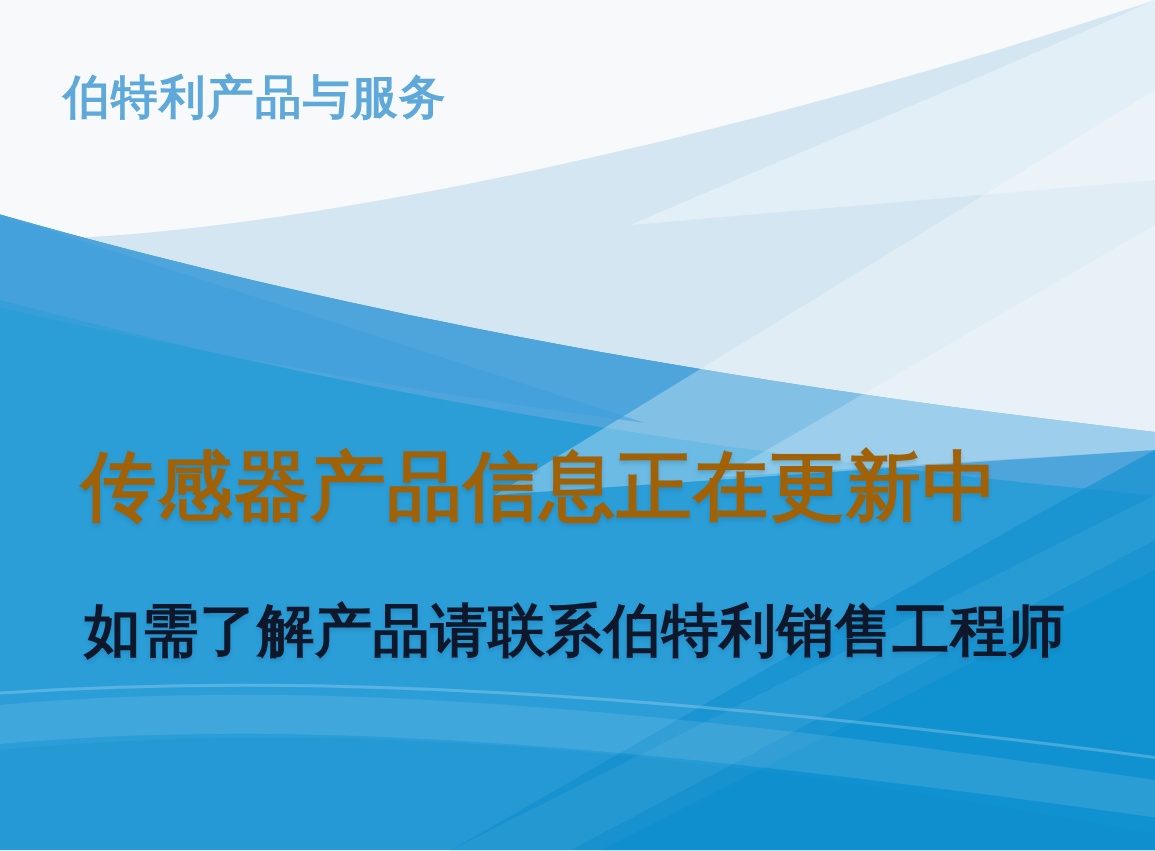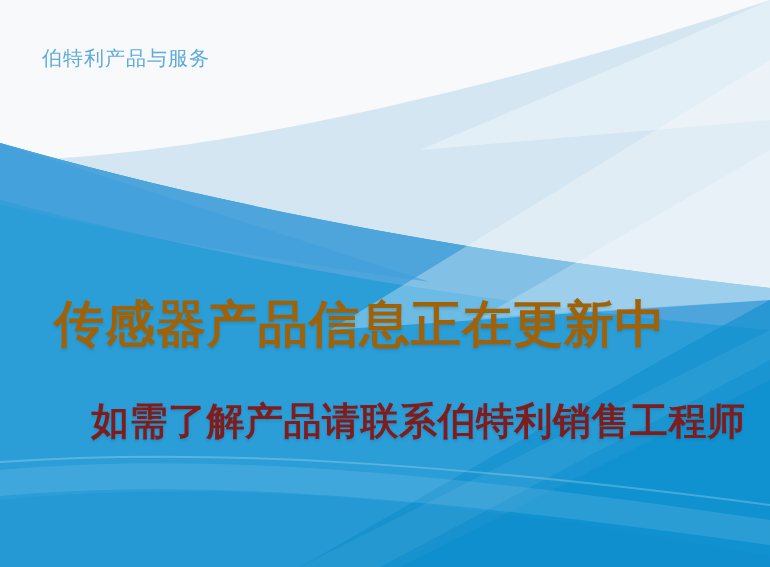--- a/index.html
+++ b/index.html
@@ -25,22 +25,22 @@
   .text-layer {
     position: absolute;
     inset: 0;
     width: 770px;
     height: 567px;
   }
   #brand-title {
     position: absolute;
     left: 42px;
     top: 46px;
-    font-size: 20px;
-    font-weight: normal;
+    font-size: 31px;
+    font-weight: bold;
     letter-spacing: 1px;
     color: #5ea9d9;
     line-height: 1.2;
     white-space: nowrap;
     text-shadow: 0 1px 0 rgba(255,255,255,0.55);
   }
   #headline {
     position: absolute;
     left: 54px;
     top: 297px;
@@ -52,25 +52,24 @@
     white-space: nowrap;
     text-shadow: 0 2px 3px rgba(10,80,130,0.22);
   }
   #subline {
     position: absolute;
     left: 56px;
     top: 401px;
     font-size: 38px;
     font-weight: bold;
     letter-spacing: 0.5px;
-    color: #7f1d1d;
+    color: #0f172a;
     line-height: 1.1;
     white-space: nowrap;
     text-shadow: 0 2px 3px rgba(10,80,130,0.22);
-    margin-left: 35px;
   }
 </style>
 </head>
 <body>
 
 <div id="banner">
 
   <svg id="bg-art" viewBox="0 0 770 567" preserveAspectRatio="none">
 
     <rect x="0" y="0" width="770" height="567" fill="#f7f9fb"></rect>

